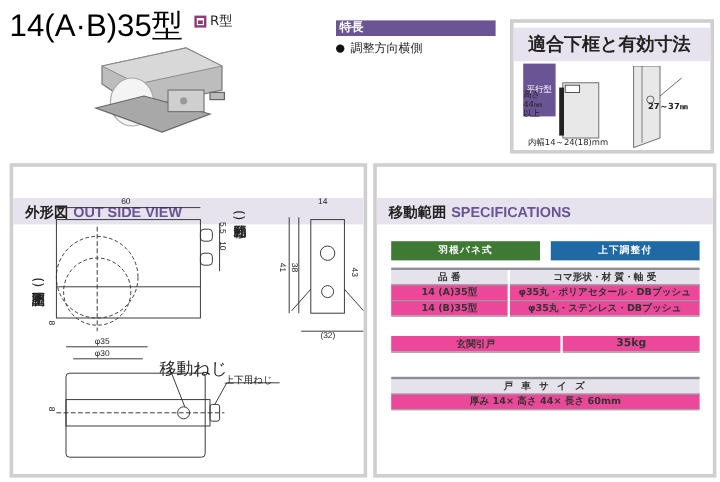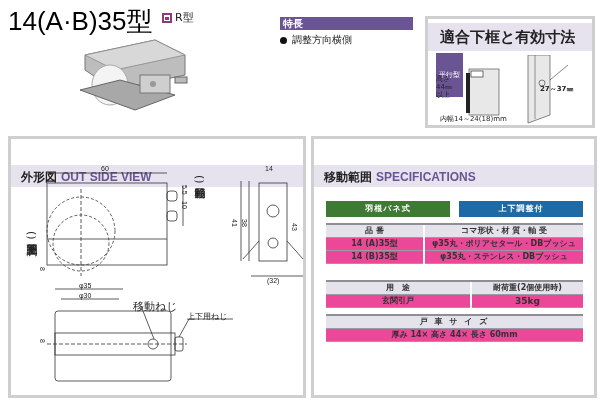--- a/index.html
+++ b/index.html
@@ -128,21 +128,21 @@
     <div class="dim" style="left:254px;top:26px">14</div>
     <div class="dim" style="left:220px;top:80px;writing-mode:vertical-rl">41</div>
     <div class="dim" style="left:230px;top:80px;writing-mode:vertical-rl">38</div>
     <div class="dim" style="left:280px;top:84px;writing-mode:vertical-rl">43</div>
     <div class="dim" style="left:256px;top:138px">(32)</div>
     <div class="vtext" style="left:12px;top:92px">(上下調整範囲)</div>
     <div class="dim" style="left:28px;top:128px;writing-mode:vertical-rl">8</div>
     <div class="dim" style="left:68px;top:143px">φ35</div>
     <div class="dim" style="left:68px;top:153px">φ30</div>
     <div class="dim" style="left:28px;top:200px;writing-mode:vertical-rl">8</div>
-    <div class="dim" style="left:122px;top:160px;font-size:11px">移動ねじ</div>
+    <div class="dim" style="left:122px;top:160px;font-size:14px">移動ねじ</div>
     <div class="dim" style="left:176px;top:172px;font-size:8px">上下用ねじ</div>
   </div>
 </div>
 
 <div class="abs panel specs">
   <div class="panel-inner">
     <div class="panel-head">
       <span>移動範囲</span><span class="en">SPECIFICATIONS</span>
     </div>
     <div class="tag" style="left:12px;top:62px;width:124px;background:#3f7a35">羽根バネ式</div>
@@ -160,24 +160,20 @@
       </tr>
       <tr class="row">
         <td>14 (B)35型</td>
         <td>φ35丸・ステンレス・DBブッシュ</td>
       </tr>
     </tbody>
       </table>
 
     <table class="spec" style="left:12px;top:141px;width:257px">
       <tbody>
-          <tr class="hd">
-        <td style="width:145px">用　途</td>
-        <td>耐荷重(2個使用時)</td>
-      </tr>
       <tr class="row">
         <td>玄関引戸</td>
         <td style="font-size:9px">35kg</td>
       </tr>
     </tbody>
       </table>
 
     <table class="spec" style="left:12px;top:175px;width:257px">
       <tbody>
           <tr class="hd">

